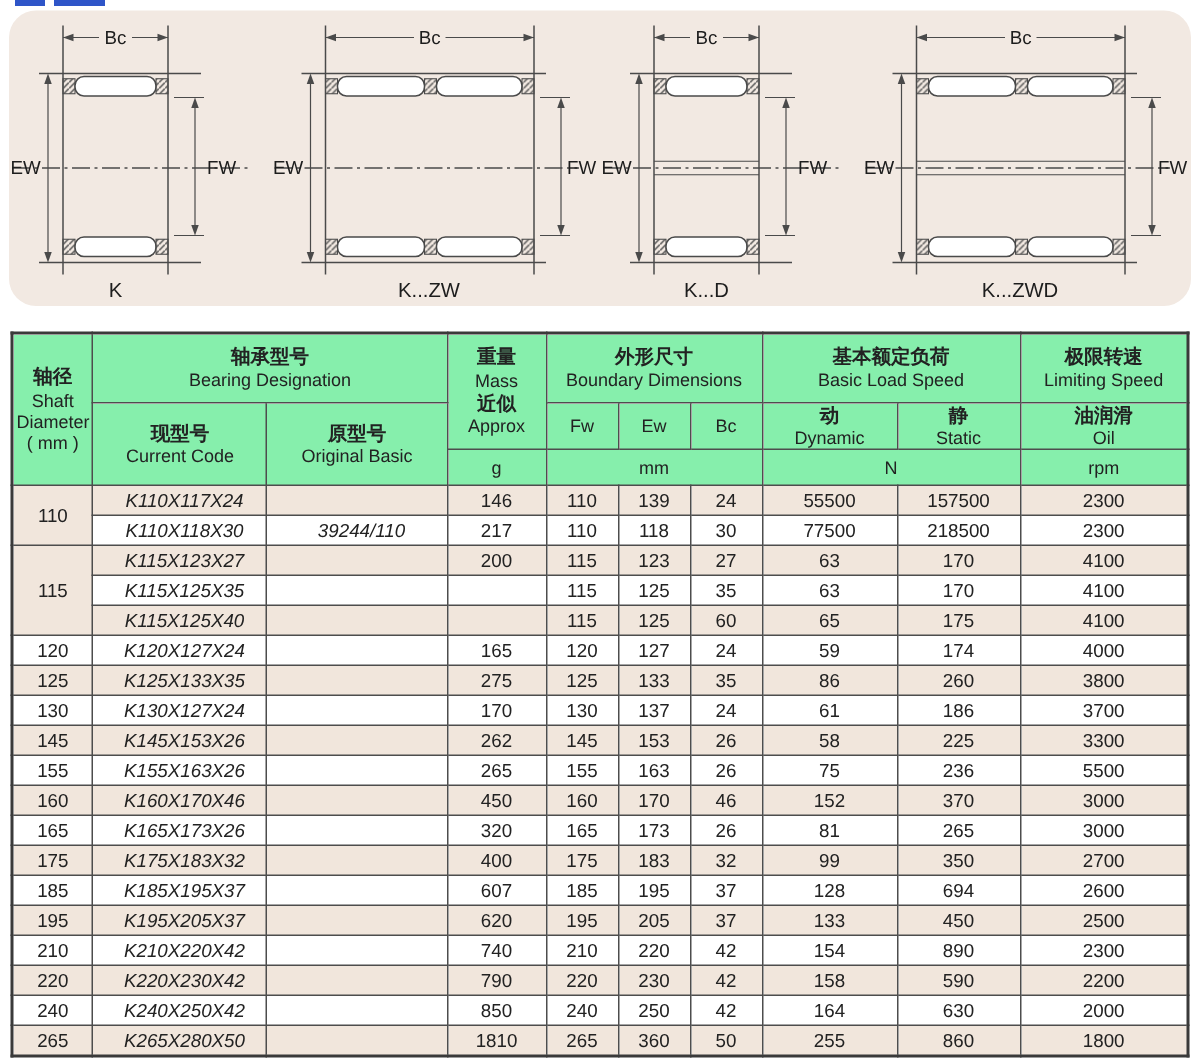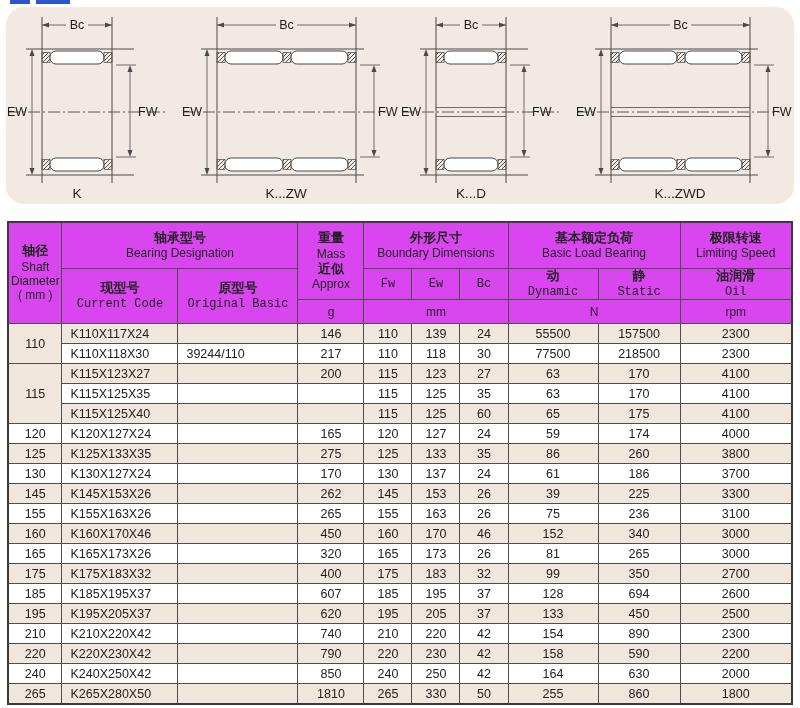--- a/index.html
+++ b/index.html
@@ -23,30 +23,30 @@
   .dash{stroke:#4a4a4a;stroke-width:0.9;fill:none;stroke-dasharray:12 3 2 3;}
   .cap{fill:#ffffff;stroke:#4a4a4a;stroke-width:1;}
   .hat{fill:url(#hatch);stroke:#4a4a4a;stroke-width:0.7;}
   .ah{fill:#4a4a4a;stroke:none;}
   text.dim{font-family:"Liberation Sans",sans-serif;font-size:12.5px;fill:#1d1d1d;}
   text.typ{font-family:"Liberation Sans",sans-serif;font-size:13.5px;fill:#1d1d1d;}
 
   table.btable{width:784px;margin:17px auto 0;border-collapse:collapse;table-layout:fixed;border:2px solid #3a3a3a;}
   .btable th,.btable td{border:1px solid var(--grid);text-align:center;vertical-align:middle;
       font-size:12px;color:var(--ink);padding:0 2px;overflow:hidden;white-space:nowrap;}
-  .btable thead th{font-weight:normal;background:#d946ef;}
+  .btable thead th{font-weight:normal;background:#86efac;}
   .zh{font-size:13px;font-weight:bold;line-height:1.25;}
   .en{font-size:12px;line-height:1.2;}
   .r1{height:46px;}
-  .r2{height:24px;font-family:Liberation Mono, monospace;}
+  .r2{height:24px;}
   .r3{height:24px;font-size:12.5px;}
   .btable tbody td{height:19px;font-size:12.5px;background:#fff;}
   .btable tbody tr.stripe td{background:var(--stripe);}
   .btable tbody td.dcell{background:#fff;}
-  .btable tbody td.tl{text-align:left;padding-left:8px;}
+  .btable tbody td.tl{text-align:center;padding-left:8px;font-style:italic;}
 </style>
 </head>
 <body>
 
 <svg width="0" height="0" style="position:absolute" aria-hidden="true">
   <defs>
     <pattern id="hatch" patternUnits="userSpaceOnUse" width="4" height="4">
       <path d="M0,4 L4,0" stroke="#555" stroke-width="1"></path>
     </pattern>
   </defs>
@@ -200,21 +200,21 @@
         <div class="en">Mass</div>
         <div class="zh">近似</div>
         <div class="en">Approx</div>
       </th>
       <th colspan="3">
         <div class="zh">外形尺寸</div>
         <div class="en">Boundary Dimensions</div>
       </th>
       <th colspan="2">
         <div class="zh">基本额定负荷</div>
-        <div class="en">Basic Load Bearing</div>
+        <div class="en">Basic Load Speed</div>
       </th>
       <th>
         <div class="zh">极限转速</div>
         <div class="en">Limiting Speed</div>
       </th>
     </tr>
     <tr class="r2">
       <th rowspan="2">
         <div class="zh">现型号</div>
         <div class="en">Current Code</div>
@@ -341,46 +341,46 @@
         <td>3700</td>
       </tr>
       <tr class="stripe">
         <td rowspan="1" class="dcell">145</td>
         <td class="tl">K145X153X26</td>
         <td class="tl"></td>
         <td>262</td>
         <td>145</td>
         <td>153</td>
         <td>26</td>
-        <td>39</td>
+        <td>58</td>
         <td>225</td>
         <td>3300</td>
       </tr>
       <tr>
         <td rowspan="1" class="dcell">155</td>
         <td class="tl">K155X163X26</td>
         <td class="tl"></td>
         <td>265</td>
         <td>155</td>
         <td>163</td>
         <td>26</td>
         <td>75</td>
         <td>236</td>
-        <td>3100</td>
+        <td>5500</td>
       </tr>
       <tr class="stripe">
         <td rowspan="1" class="dcell">160</td>
         <td class="tl">K160X170X46</td>
         <td class="tl"></td>
         <td>450</td>
         <td>160</td>
         <td>170</td>
         <td>46</td>
         <td>152</td>
-        <td>340</td>
+        <td>370</td>
         <td>3000</td>
       </tr>
       <tr>
         <td rowspan="1" class="dcell">165</td>
         <td class="tl">K165X173X26</td>
         <td class="tl"></td>
         <td>320</td>
         <td>165</td>
         <td>173</td>
         <td>26</td>
@@ -459,20 +459,20 @@
         <td>164</td>
         <td>630</td>
         <td>2000</td>
       </tr>
       <tr class="stripe">
         <td rowspan="1" class="dcell">265</td>
         <td class="tl">K265X280X50</td>
         <td class="tl"></td>
         <td>1810</td>
         <td>265</td>
-        <td>330</td>
+        <td>360</td>
         <td>50</td>
         <td>255</td>
         <td>860</td>
         <td>1800</td>
       </tr>
     </tbody>
 </table>
 
 </body></html>

